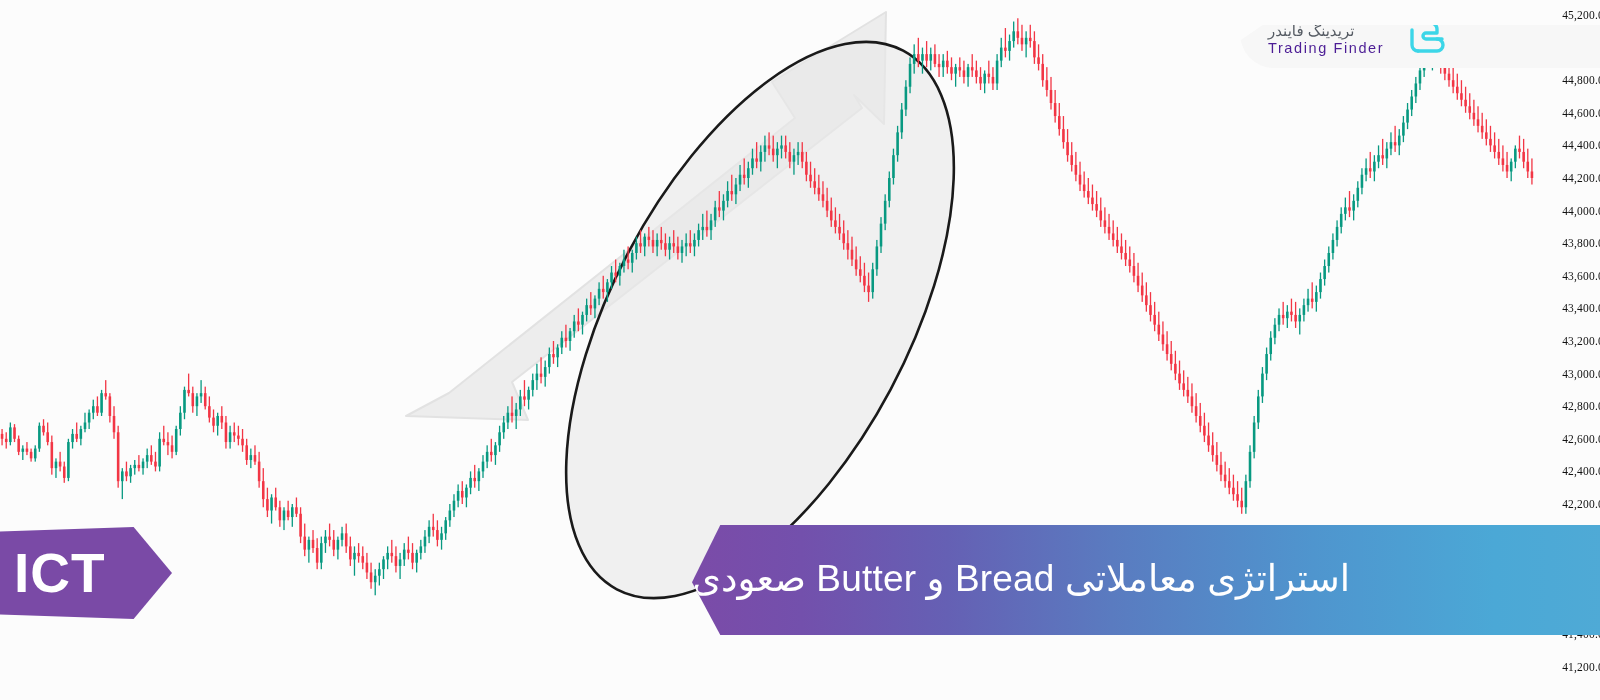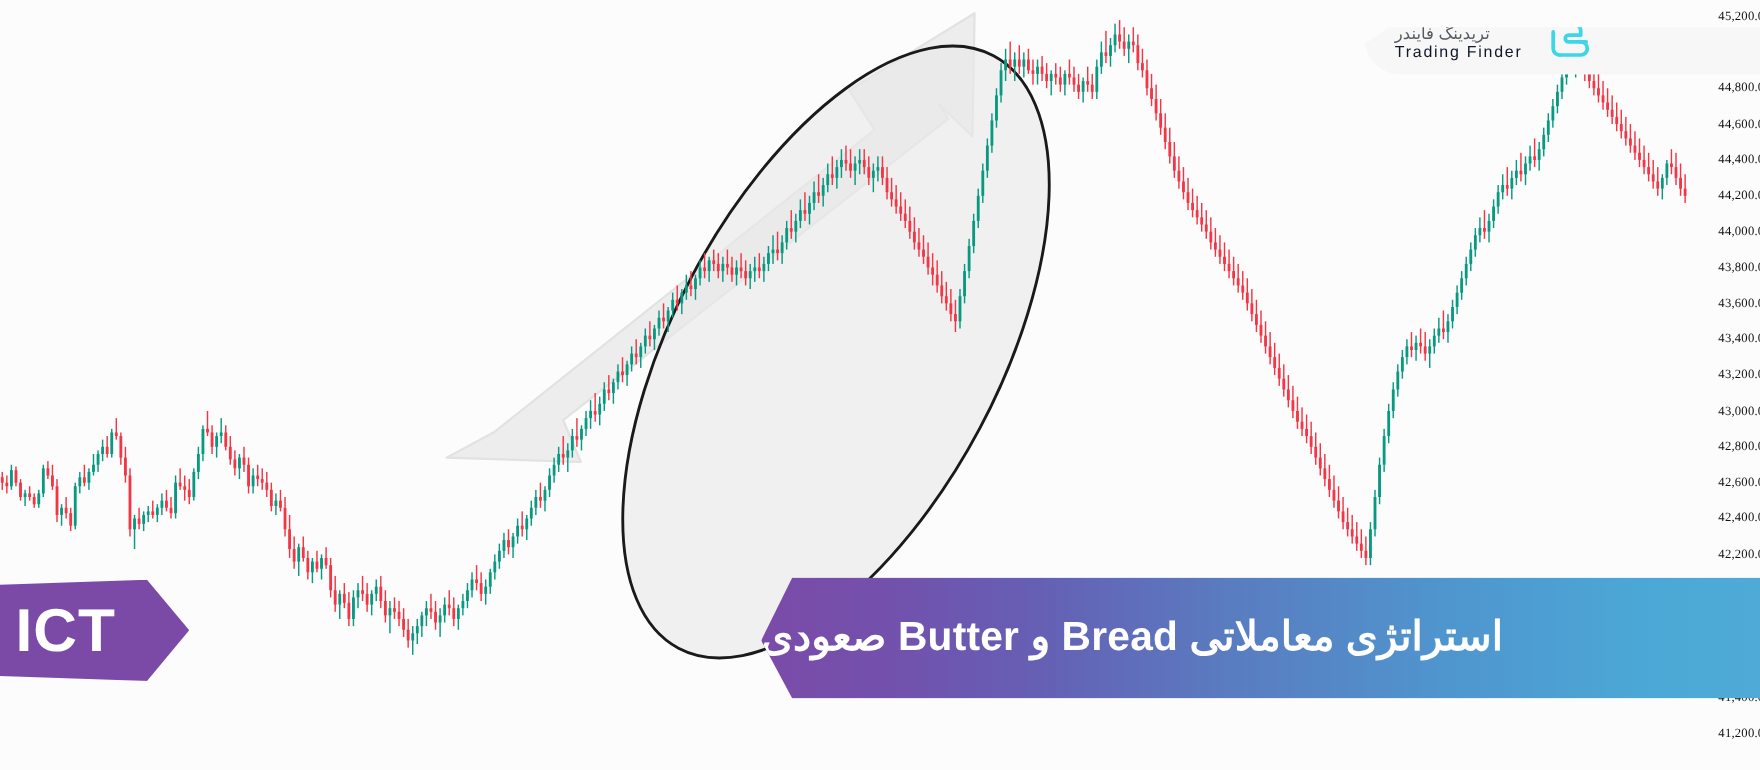--- a/index.html
+++ b/index.html
@@ -35,21 +35,21 @@
     -webkit-clip-path: polygon(3% 100%, 0 72%, 6% 56%, 100% 56%, 100% 100%);
             clip-path: polygon(3% 100%, 0 72%, 6% 56%, 100% 56%, 100% 100%);
     display:flex; align-items:flex-end; justify-content:flex-start;
   }
   #logo-inner {
     display:flex; align-items:center; gap:20px;
     padding:0 0 6px 28px; direction:rtl;
   }
   #logo-text { display:flex; flex-direction:column; align-items:flex-end; line-height:1.12; }
   #logo-fa { font-size:15px; color:#555b63; direction:rtl; letter-spacing:.3px; }
-  #logo-en { font-size:14.5px; color:#0f172a; letter-spacing:1.6px; }
+  #logo-en { font-size:14.5px; color:#4c1d95; letter-spacing:1.6px; }
 
   
   #ict-badge {
     position:absolute; left:-30px; top:527px; width:202px; height:92px;
     background:#7A4AA6;
     -webkit-clip-path: polygon(0 6%, 81% 0, 100% 50%, 81% 100%, 0 94%);
             clip-path: polygon(0 6%, 81% 0, 100% 50%, 81% 100%, 0 94%);
     display:flex; align-items:center;
   }
   #ict-label {
@@ -60,21 +60,21 @@
   
   #title-banner {
     position:absolute; left:692px; top:525px; width:912px; height:110px;
     background:linear-gradient(90deg,#7B4BA8 0%,#7350AC 12%,#6560B4 28%,#5A7BC0 46%,#4F95CE 68%,#4BA8D6 88%,#4FAAD6 100%);
     -webkit-clip-path: polygon(3.1% 0, 100% 0, 100% 100%, 3.1% 100%, 0 52%);
             clip-path: polygon(3.1% 0, 100% 0, 100% 100%, 3.1% 100%, 0 52%);
     display:flex; align-items:center; justify-content:flex-end;
     direction:rtl;
   }
   #title-text {
-    color:#fff; font-size:37px; font-weight:bold;
+    color:#fff; font-size:37px; font-weight:normal;
     padding:0 26px 4px 0; white-space:nowrap; letter-spacing:.2px;
     direction:rtl;
   }
 </style>
 </head>
 <body>
 
 <div id="stage">
 
   <svg id="chart-svg" viewBox="0 0 1600 700" preserveAspectRatio="none">

